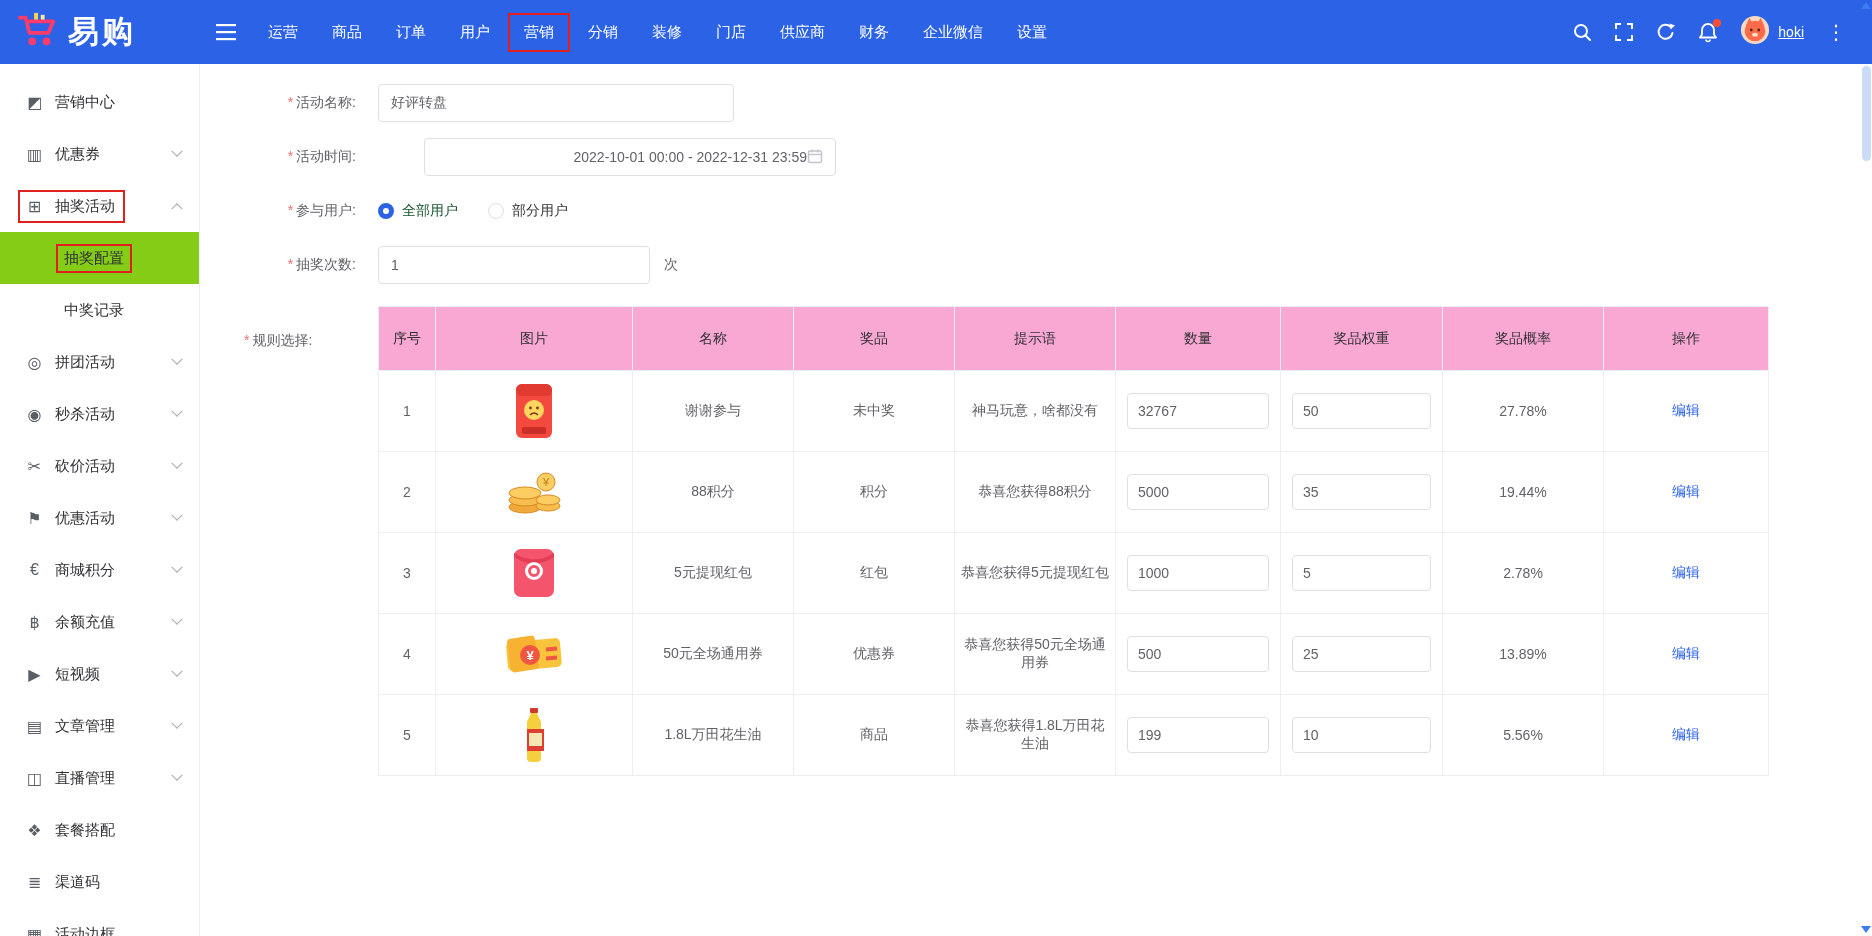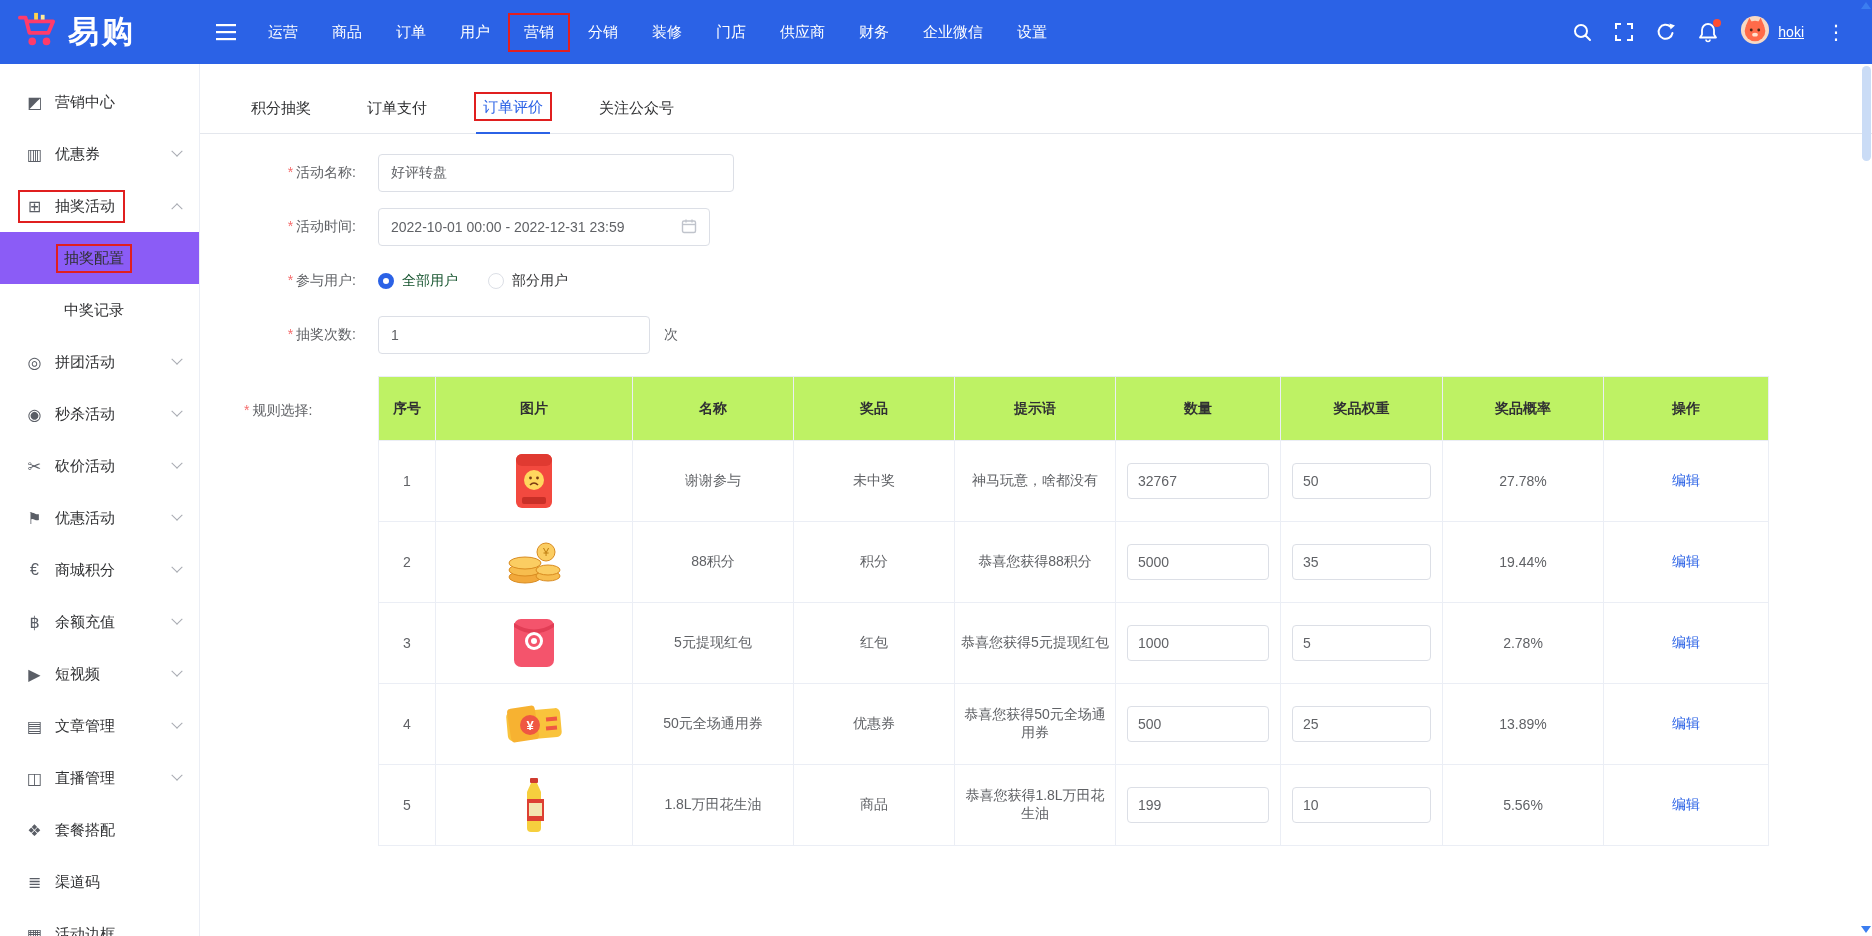--- a/index.html
+++ b/index.html
@@ -30,21 +30,21 @@
   .sidebar {
     width: 200px; background: #fff; border-right: 1px solid #ebeef5;
     padding-top: 12px; overflow: hidden; flex-shrink: 0;
   }
   .side-item { height: 52px; display: flex; align-items: center; padding: 0 18px 0 20px; font-size: 15px; color: #303133; cursor: pointer; }
   .side-wrap { display: flex; align-items: center; padding: 5px 8px 5px 2px; }
   .side-wrap.annot { outline: 2px solid #e01f1f; }
   .s-icon { width: 25px; margin-right: 8px; color: #5a5e66; font-size: 16px; text-align: center; flex-shrink: 0; }
   .s-label { white-space: nowrap; }
   .side-sub { padding-left: 58px; }
-  .side-sub.active { background: #8b5cf6; }
+  .side-sub.active { background: #84cc16; }
   .side-sub .s-label { padding: 3px 6px; }
   .side-sub .s-label.annot { outline: 2px solid #e01f1f; }
   .chev {
     width: 8px; height: 8px; margin-left: auto;
     border-right: 1.6px solid #a8abb2; border-bottom: 1.6px solid #a8abb2;
     transform: rotate(45deg) translate(-2px,-2px);
   }
   .chev.up { transform: rotate(-135deg) translate(-2px,-2px); }
   
   .main { flex: 1; display: flex; flex-direction: column; background: #fff; overflow: hidden; }
@@ -56,34 +56,34 @@
   .form-area { padding: 20px 0 0 44px; }
   .form-row { display: flex; align-items: center; margin-bottom: 16px; height: 38px; }
   .form-label { width: 112px; text-align: right; font-size: 14px; color: #606266; margin-right: 22px; flex-shrink: 0; white-space: nowrap; }
   .star { color: #f56c6c; margin-right: 3px; }
   .input {
     height: 38px; border: 1px solid #dcdfe6; border-radius: 4px; background: #fff;
     padding: 0 12px; font-size: 14px; color: #606266; outline: none;
     font-family: "Liberation Sans", "DejaVu Sans", sans-serif;
   }
   .input-name { width: 356px; }
-  .date-box { width: 332px; display: flex; align-items: center; justify-content: space-between; cursor: text; }
+  .date-box { width: 412px; display: flex; align-items: center; justify-content: flex-end; cursor: text; margin-left: 46px; }
   .date-text { font-size: 14px; color: #606266; white-space: nowrap; }
   .input-count { width: 272px; }
   .suffix { margin-left: 14px; font-size: 14px; color: #606266; }
   .radio-group { display: flex; align-items: center; }
   .radio { display: flex; align-items: center; margin-right: 30px; font-size: 14px; color: #303133; cursor: pointer; }
   .radio-dot { width: 16px; height: 16px; border-radius: 50%; border: 1px solid #dcdfe6; background: #fff; margin-right: 8px; flex-shrink: 0; }
   .radio.checked .radio-dot { border: 5px solid #2b62e6; }
   .radio.checked { color: #14532d; }
   
   .rules-row { display: flex; align-items: flex-start; padding-left: 44px; margin-top: 6px; }
   .rules-label { width: 112px; text-align: left; margin-right: 22px; font-size: 14px; color: #606266; padding-top: 26px; flex-shrink: 0; white-space: nowrap; }
   table.rules { border-collapse: collapse; table-layout: fixed; width: 1390px; }
-  .rules th { background: #bef264; height: 64px; font-size: 14px; font-weight: 700; color: #303133; border: 1px solid #ebeef5; }
+  .rules th { background: #f9a8d4; height: 64px; font-size: 14px; font-weight: 400; color: #303133; border: 1px solid #ebeef5; }
   .rules td { height: 81px; border: 1px solid #ebeef5; text-align: center; font-size: 14px; color: #606266; padding: 0 6px; }
   .td-input-wrap { text-align: left; padding-left: 10px; }
   .cell-input {
     width: calc(100% - 10px); height: 36px; border: 1px solid #dcdfe6; border-radius: 4px;
     padding: 0 10px; font-size: 14px; color: #606266; outline: none;
     font-family: "Liberation Sans", "DejaVu Sans", sans-serif;
   }
   .edit-link { color: #2b62e6; cursor: pointer; }
   .img-wrap { display: inline-flex; align-items: center; justify-content: center; height: 60px; }
   
@@ -292,26 +292,20 @@
       </div>
       <div class="side-item">
         <span class="side-wrap">
           <span class="s-icon">▦</span>
           <span class="s-label">活动边框</span>
         </span>
       </div>
     </aside>
 
   <main class="main">
-    <div class="tabs" id="tabs">
-        <div class="tab"><span class="tab-label">积分抽奖</span></div>
-        <div class="tab"><span class="tab-label">订单支付</span></div>
-        <div class="tab active annot"><span class="tab-label">订单评价</span></div>
-        <div class="tab"><span class="tab-label">关注公众号</span></div>
-      </div>
 
     <div class="form-area">
       <div class="form-row">
         <span class="form-label"><span class="star">*</span><span>活动名称:</span></span>
         <input class="input input-name" type="text" value="好评转盘" style="">
       </div>
       <div class="form-row">
         <span class="form-label"><span class="star">*</span><span>活动时间:</span></span>
         <div class="input date-box">
           <span class="date-text">2022-10-01 00:00 - 2022-12-31 23:59</span>

